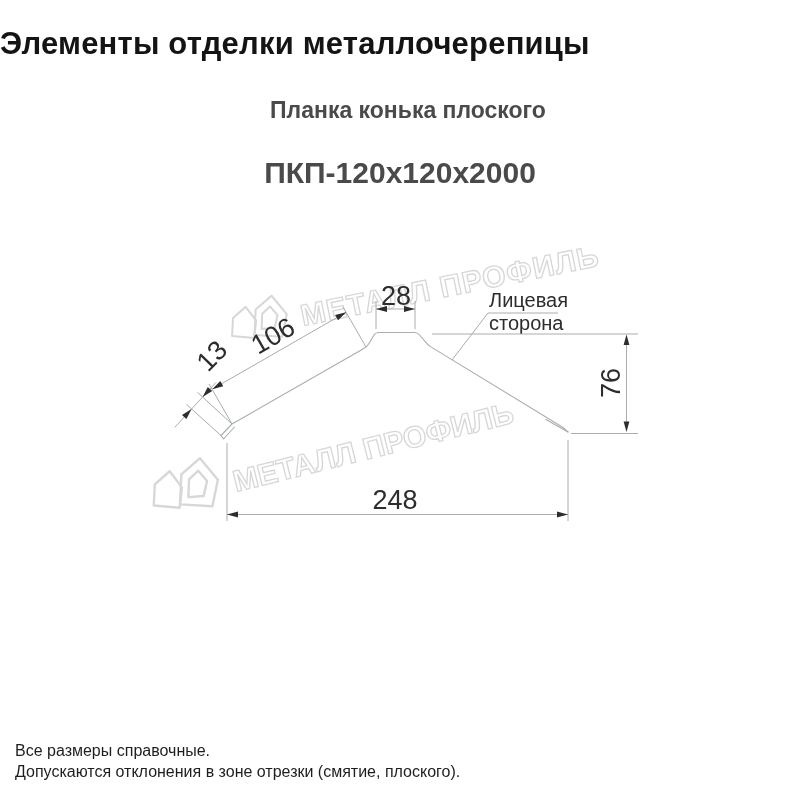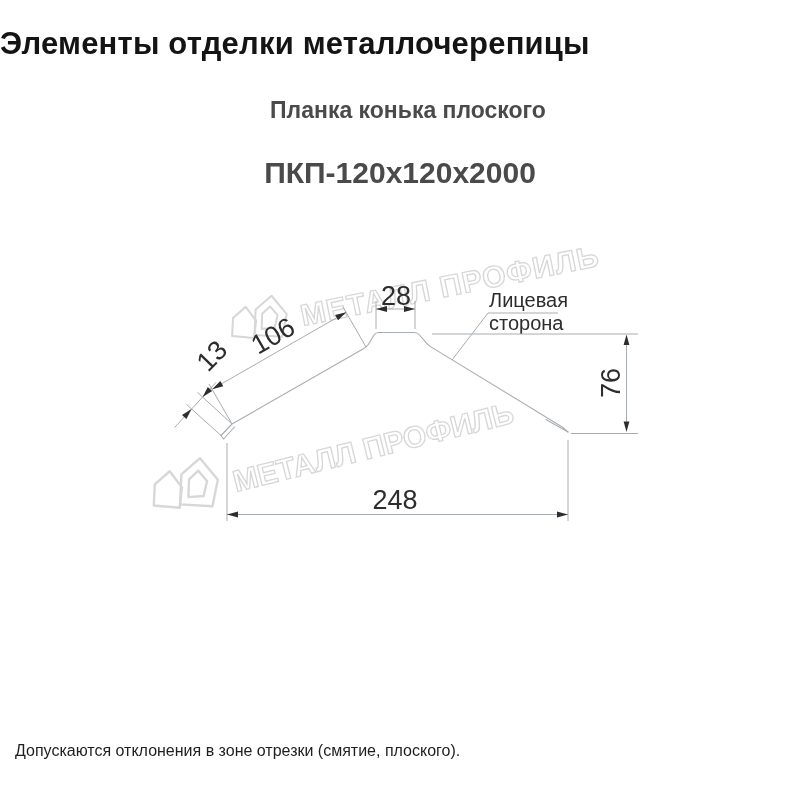--- a/index.html
+++ b/index.html
@@ -170,16 +170,17 @@
       </g>
       <g fill="#2d2d2d" stroke="none">
         <polygon points="227,514.5 238,511.6 238,517.4"></polygon>
         <polygon points="568,514.5 557,511.6 557,517.4"></polygon>
       </g>
       <text class="dim-text" x="395" y="509" text-anchor="middle">248</text>
     </g>
   </svg>
 
   <div class="footer-notes">
+    <div>Все размеры справочные.</div>
     <div>Допускаются отклонения в зоне отрезки (смятие, плоского).</div>
   </div>
 
 </div>
 
 </body></html>

